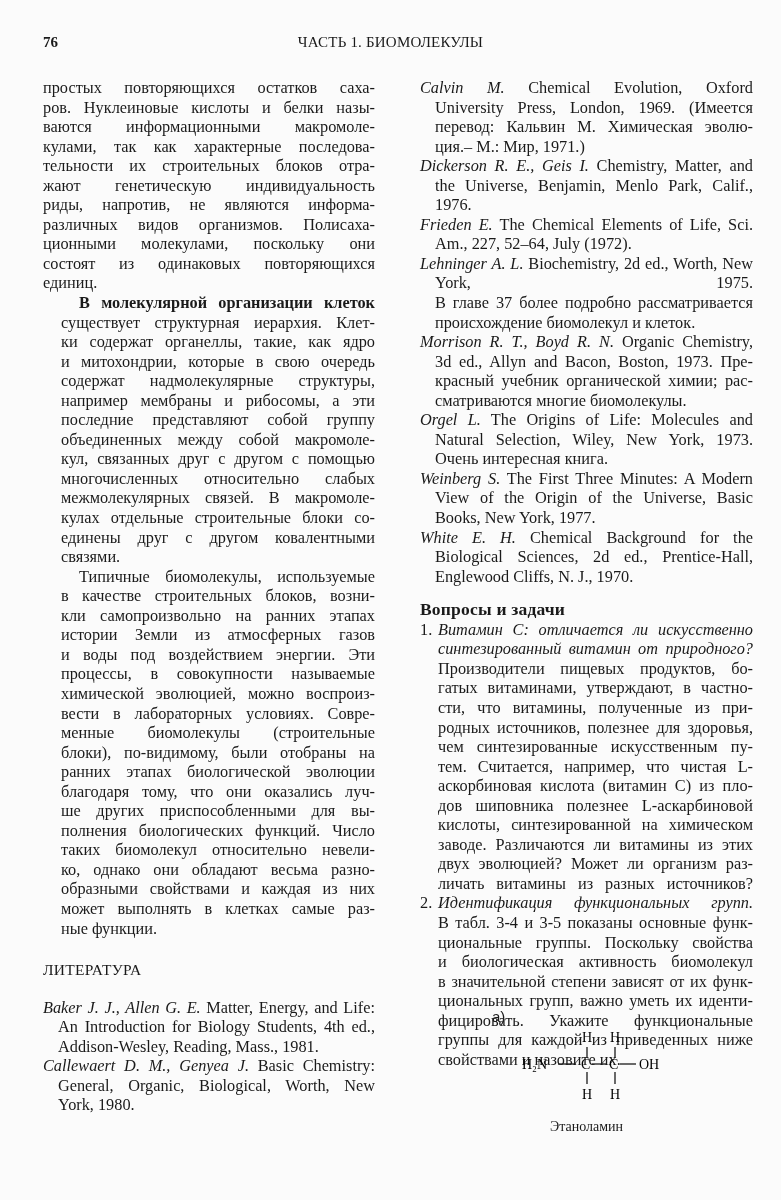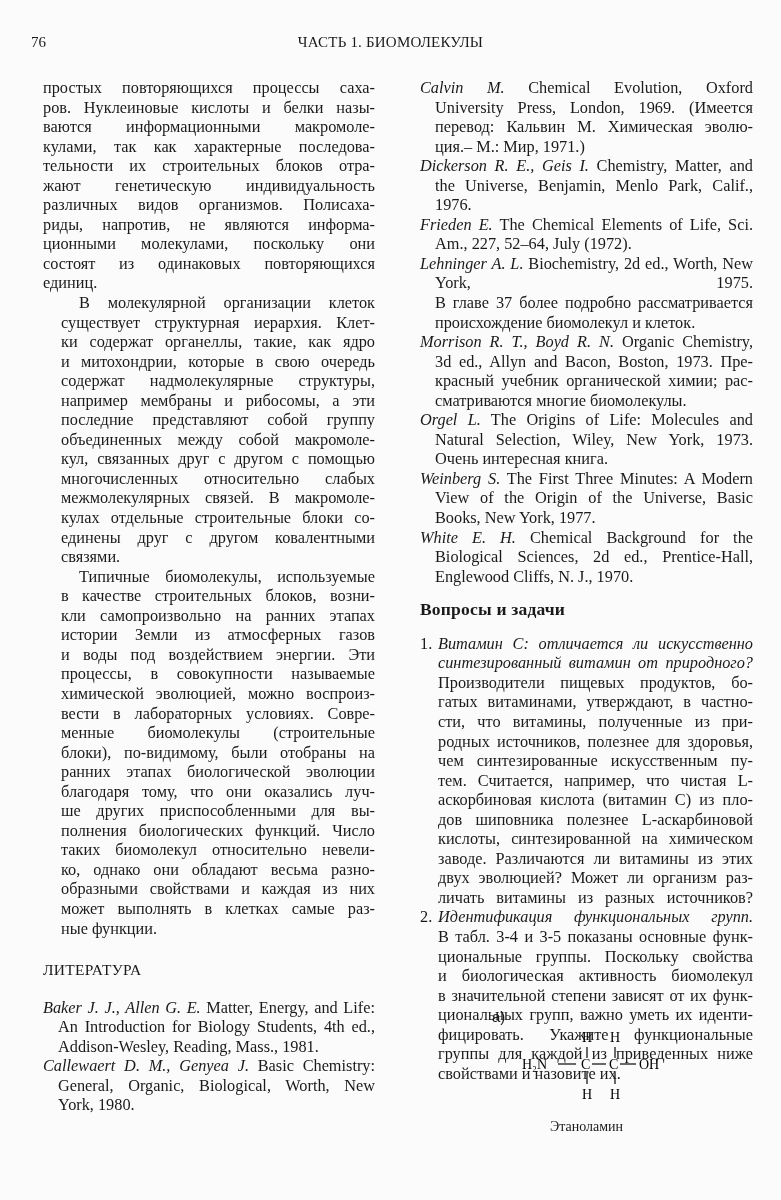--- a/index.html
+++ b/index.html
@@ -2,34 +2,34 @@
 <html><head>
 <meta charset="utf-8">
 <style>
   html, body { margin: 0; padding: 0; }
   body {
     width: 781px; height: 1200px; background: #fbfbfb; color: #1a1a1a;
     font-family: "Liberation Serif", "DejaVu Serif", serif;
     position: relative; overflow: hidden;
   }
   .header { position: absolute; top: 34px; left: 0; width: 781px; height: 22px; font-size: 15px; }
-  .page-num { position: absolute; left: 31px; top: 0; }
+  .page-num { position: absolute; left: 43px; top: 0; font-weight: bold; }
   .running-title { position: absolute; left: 0; width: 781px; text-align: center; top: 0; letter-spacing: 0.2px; }
 
   .col { position: absolute; top: 78px; font-size: 16.3px; line-height: 19.55px; }
   .col-left { left: 43px; width: 332px; }
   .col-right { left: 420px; width: 333px; }
 
   p { margin: 0; text-align: justify; hyphens: manual; }
   .indent { text-indent: 18px; }
   .line { display: block; text-align: justify; text-align-last: justify; white-space: nowrap; }
   .line.last { text-align-last: left; }
 
   .section-heading { font-size: 15.5px; letter-spacing: 0.3px; margin-top: 14px; margin-bottom: 12px; }
-  .section-heading-bold { font-weight: bold; font-size: 17.5px; margin-top: 14px; margin-bottom: 14px; letter-spacing: 0.2px; }
+  .section-heading-bold { font-weight: bold; font-size: 17.5px; margin-top: 14px; letter-spacing: 0.2px; }
 
   .ref { padding-left: 15px; text-indent: -15px; }
   .ref .line { text-indent: 0; }
   .ref .line.first { margin-left: -15px; }
   .auth { font-style: italic; }
 
   .q { position: relative; padding-left: 18px; }
   .q-num { position: absolute; left: 0; top: 0; }
   .q .it { font-style: italic; }
 
@@ -42,34 +42,34 @@
 </head>
 <body>
 
 <div class="header">
   <span class="page-num">76</span>
   <span class="running-title">ЧАСТЬ 1. БИОМОЛЕКУЛЫ</span>
 </div>
 
 <div class="col col-left">
   <p id="para1">
-      <span class="line">простых повторяющихся процессы саха-</span>
+      <span class="line">простых повторяющихся остатков саха-</span>
       <span class="line">ров. Нуклеиновые кислоты и белки назы-</span>
       <span class="line">ваются информационными макромоле-</span>
       <span class="line">кулами, так как характерные последова-</span>
       <span class="line">тельности их строительных блоков отра-</span>
       <span class="line">жают генетическую индивидуальность</span>
+      <span class="line">риды, напротив, не являются информа-</span>
       <span class="line">различных видов организмов. Полисаха-</span>
-      <span class="line">риды, напротив, не являются информа-</span>
       <span class="line">ционными молекулами, поскольку они</span>
       <span class="line">состоят из одинаковых повторяющихся</span>
       <span class="line last">единиц.</span>
     </p>
   <p class="indent" id="para2">
-      <span class="line" style="padding-left: 18px;">В молекулярной организации клеток</span>
+      <span class="line" style="padding-left: 18px; font-weight: bold;">В молекулярной организации клеток</span>
       <span class="line">существует структурная иерархия. Клет-</span>
       <span class="line">ки содержат органеллы, такие, как ядро</span>
       <span class="line">и митохондрии, которые в свою очередь</span>
       <span class="line">содержат надмолекулярные структуры,</span>
       <span class="line">например мембраны и рибосомы, а эти</span>
       <span class="line">последние представляют собой группу</span>
       <span class="line">объединенных между собой макромоле-</span>
       <span class="line">кул, связанных друг с другом с помощью</span>
       <span class="line">многочисленных относительно слабых</span>
       <span class="line">межмолекулярных связей. В макромоле-</span>

